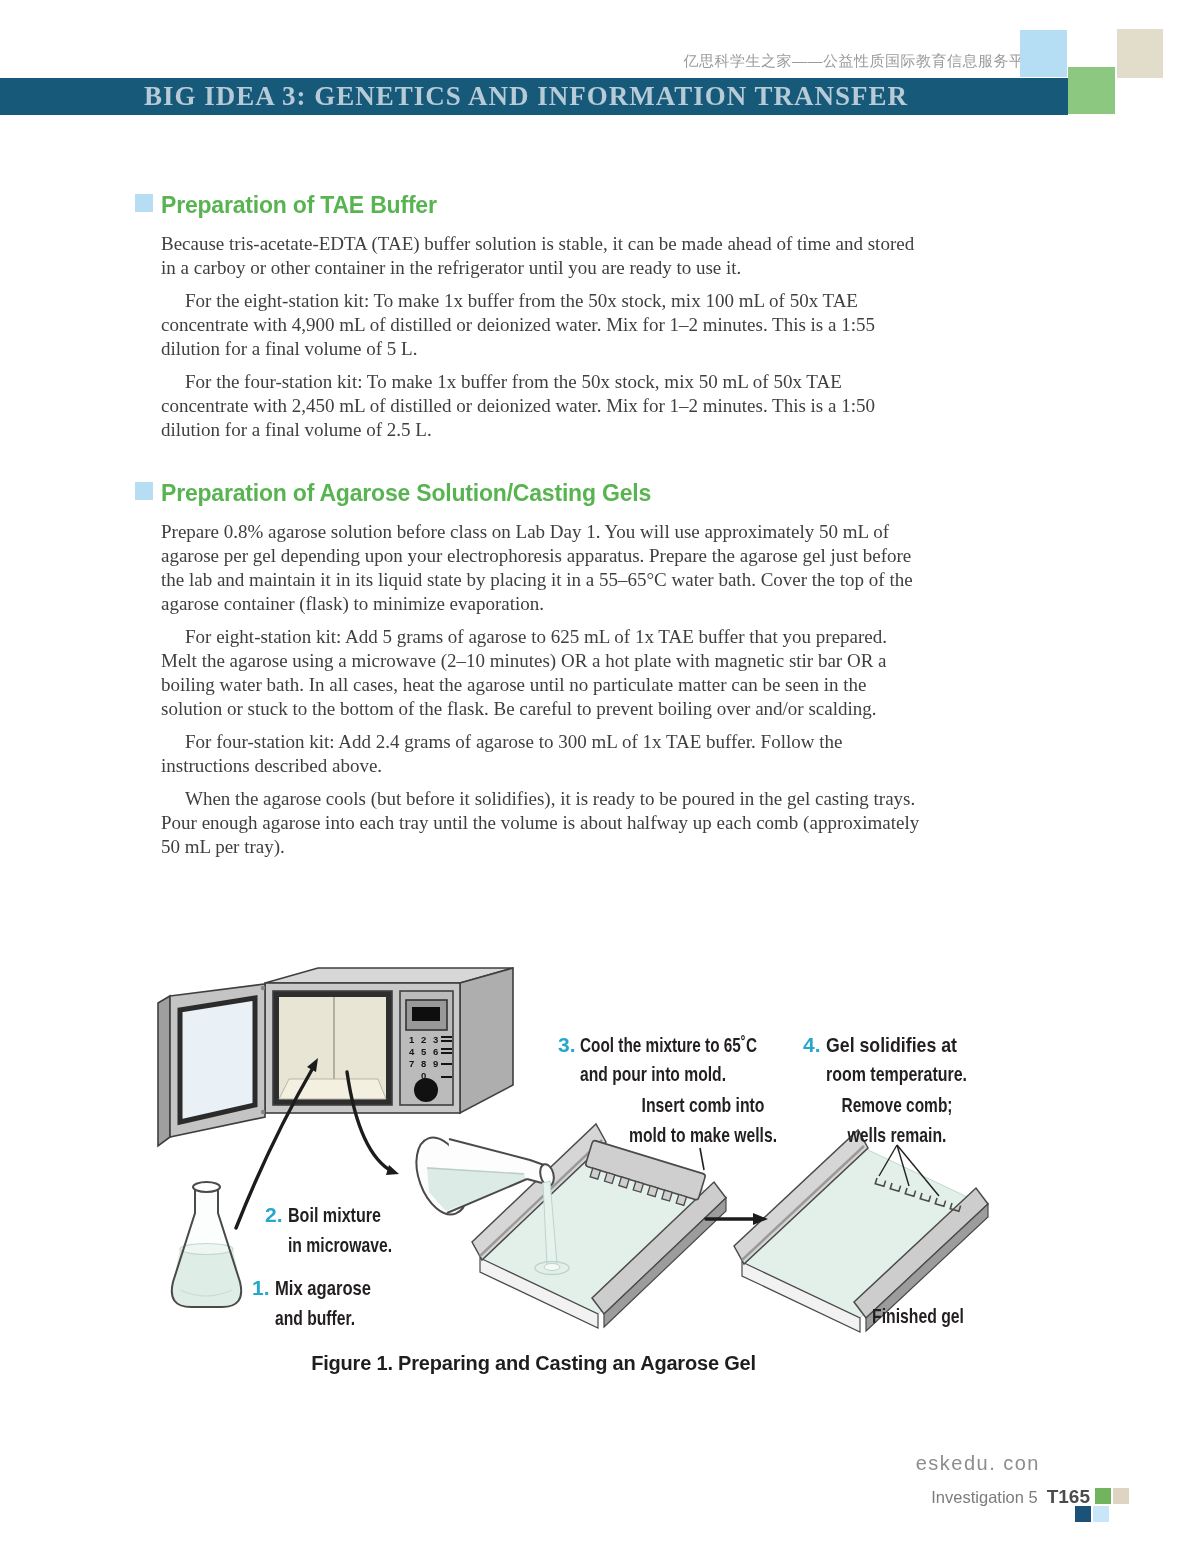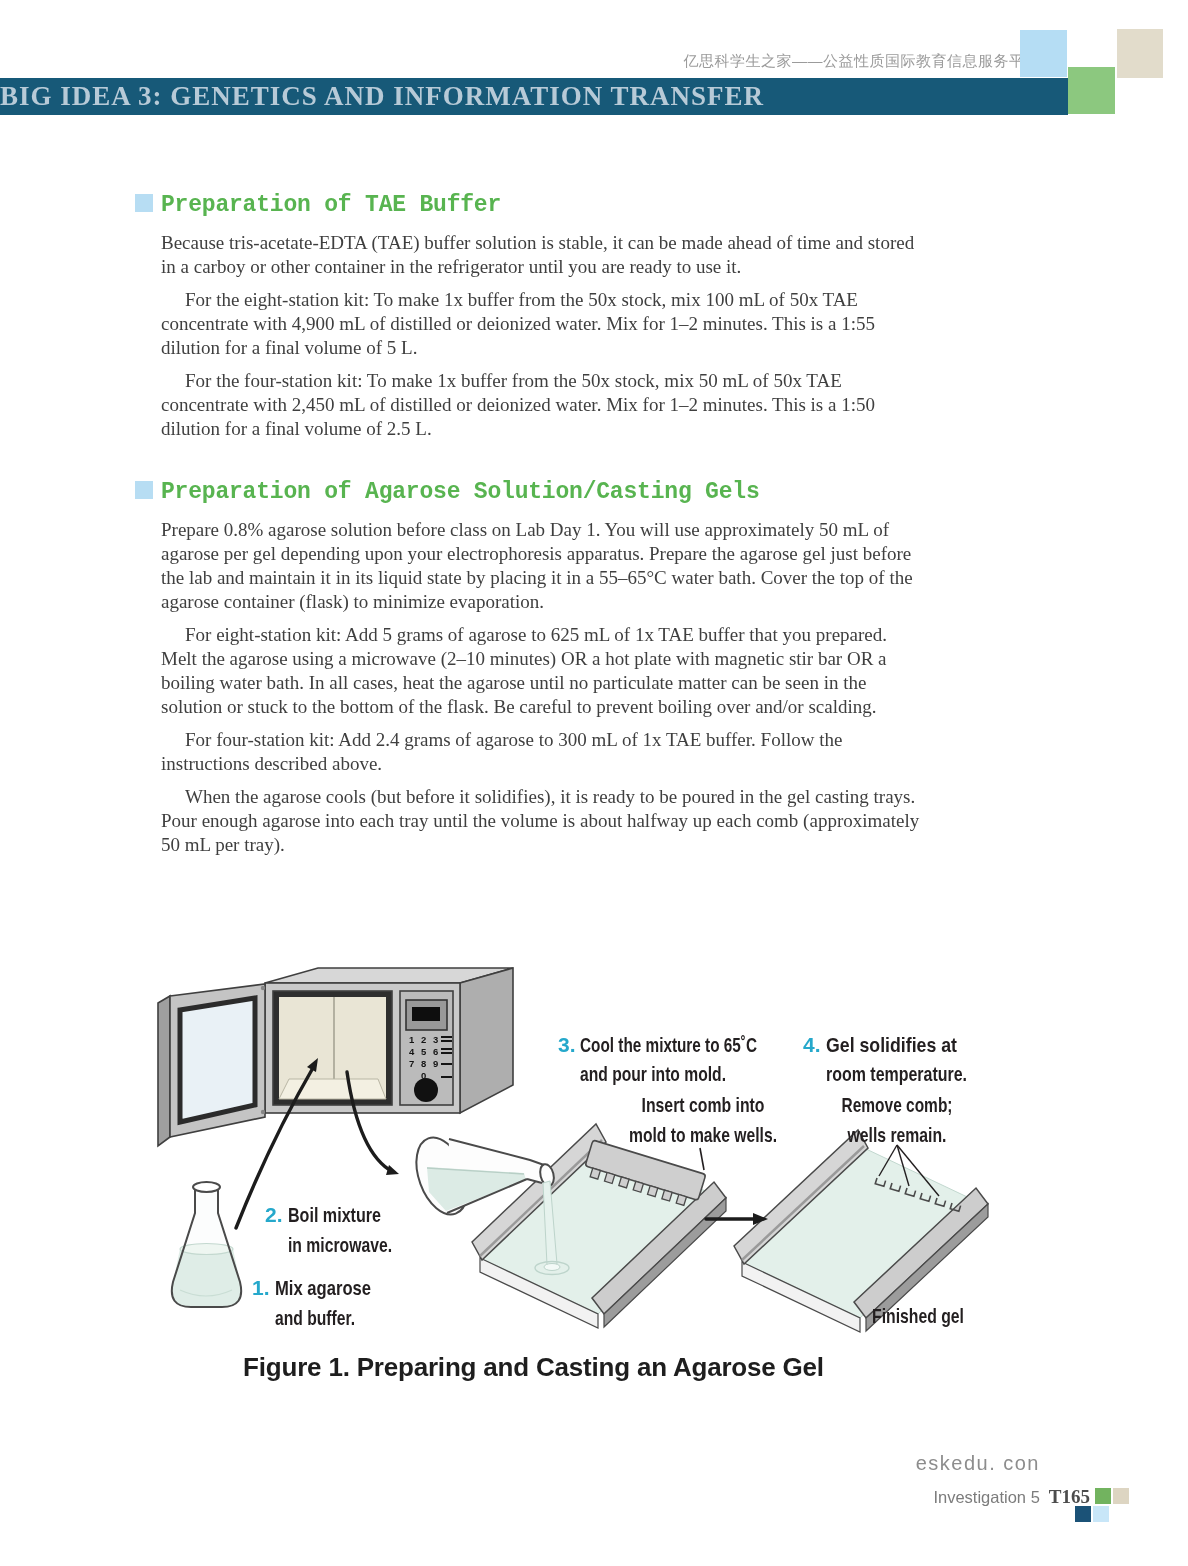--- a/index.html
+++ b/index.html
@@ -2,50 +2,50 @@
 <html><head>
 <meta charset="utf-8">
 <style>
   html,body{margin:0;padding:0;background:#ffffff;}
   .page{position:relative;width:1188px;height:1566px;background:#fff;overflow:hidden;
         font-family:"Liberation Sans",sans-serif;}
   
   .cn-watermark{position:absolute;top:52px;right:148px;font-size:15px;color:#9b9b9b;
         letter-spacing:0.5px;font-family:"Liberation Sans",sans-serif;}
   .banner{position:absolute;top:78px;left:0;width:1068px;height:37px;background:#175978;
-        display:flex;align-items:center;justify-content:flex-start;padding:0;box-sizing:border-box;}
+        display:flex;align-items:center;justify-content:center;padding:0;box-sizing:border-box;}
   .banner-title{font-family:"Liberation Serif",serif;font-weight:700;font-size:27px;
         color:#b7cad7;letter-spacing:1px;margin-right:16px;white-space:nowrap;}
   .sq{position:absolute;}
   .sq-lightblue{left:1020px;top:30px;width:47px;height:47px;background:#b5ddf4;}
   .sq-green{left:1068px;top:67px;width:47px;height:47px;background:#8cc87f;}
   .sq-tan{left:1117px;top:29px;width:46px;height:49px;background:#e2dccb;}
   
   .content{position:absolute;left:161px;top:192px;width:760px;}
   .section-2{margin-top:38px;}
   h2.heading{margin:0 0 13px 0;font-size:23px;font-weight:700;color:#58b450;
-        position:relative;font-family:Liberation Mono, monospace;letter-spacing:-0.2px;}
+        position:relative;font-family:Liberation Sans, sans-serif;letter-spacing:-0.2px;}
   .bullet{position:absolute;left:-26px;top:2px;width:18px;height:18px;background:#b7ddf3;}
   p.para{margin:0 0 9px 0;font-family:"Liberation Serif",serif;font-size:19px;
         line-height:24px;color:#3f3f3f;}
   p.indent{text-indent:24px;}
   
   .figure{position:absolute;left:150px;top:930px;}
   svg text{font-family:"Liberation Sans",sans-serif;font-weight:700;font-size:21px;fill:#231f20;}
   svg text.num{fill:#25a8cb;}
   svg text.ctr{text-anchor:middle;}
   svg text.kpd{font-size:9.5px;fill:#141414;}
   .caption{position:absolute;top:1352px;left:161px;width:745px;text-align:center;
-        font-size:26px;font-weight:700;color:#1e1e1e;letter-spacing:-0.2px;}
+        font-size:20px;font-weight:700;color:#1e1e1e;letter-spacing:-0.2px;}
   
   .footer-watermark{position:absolute;top:1452px;right:148px;font-size:20px;color:#8d8d8d;
         letter-spacing:1.5px;}
   .footer-line{position:absolute;top:1486px;right:98px;display:flex;align-items:baseline;}
   .inv{font-size:16.5px;color:#7c7c7c;}
-  .pageno{font-size:19px;font-weight:700;color:#4c4c4c;margin-left:9px;font-family:Liberation Serif, serif;}
+  .pageno{font-size:19px;font-weight:700;color:#4c4c4c;margin-left:9px;}
   .fsq{position:absolute;width:16px;height:16px;}
   .fsq-green{left:1095px;top:1488px;background:#72b35f;}
   .fsq-tan{left:1113px;top:1488px;background:#ddd5c2;}
   .fsq-navy{left:1075px;top:1506px;background:#1b5277;}
   .fsq-lightblue{left:1093px;top:1506px;background:#c8e6f8;}
 </style>
 </head>
 <body>
 
 <div class="page">

